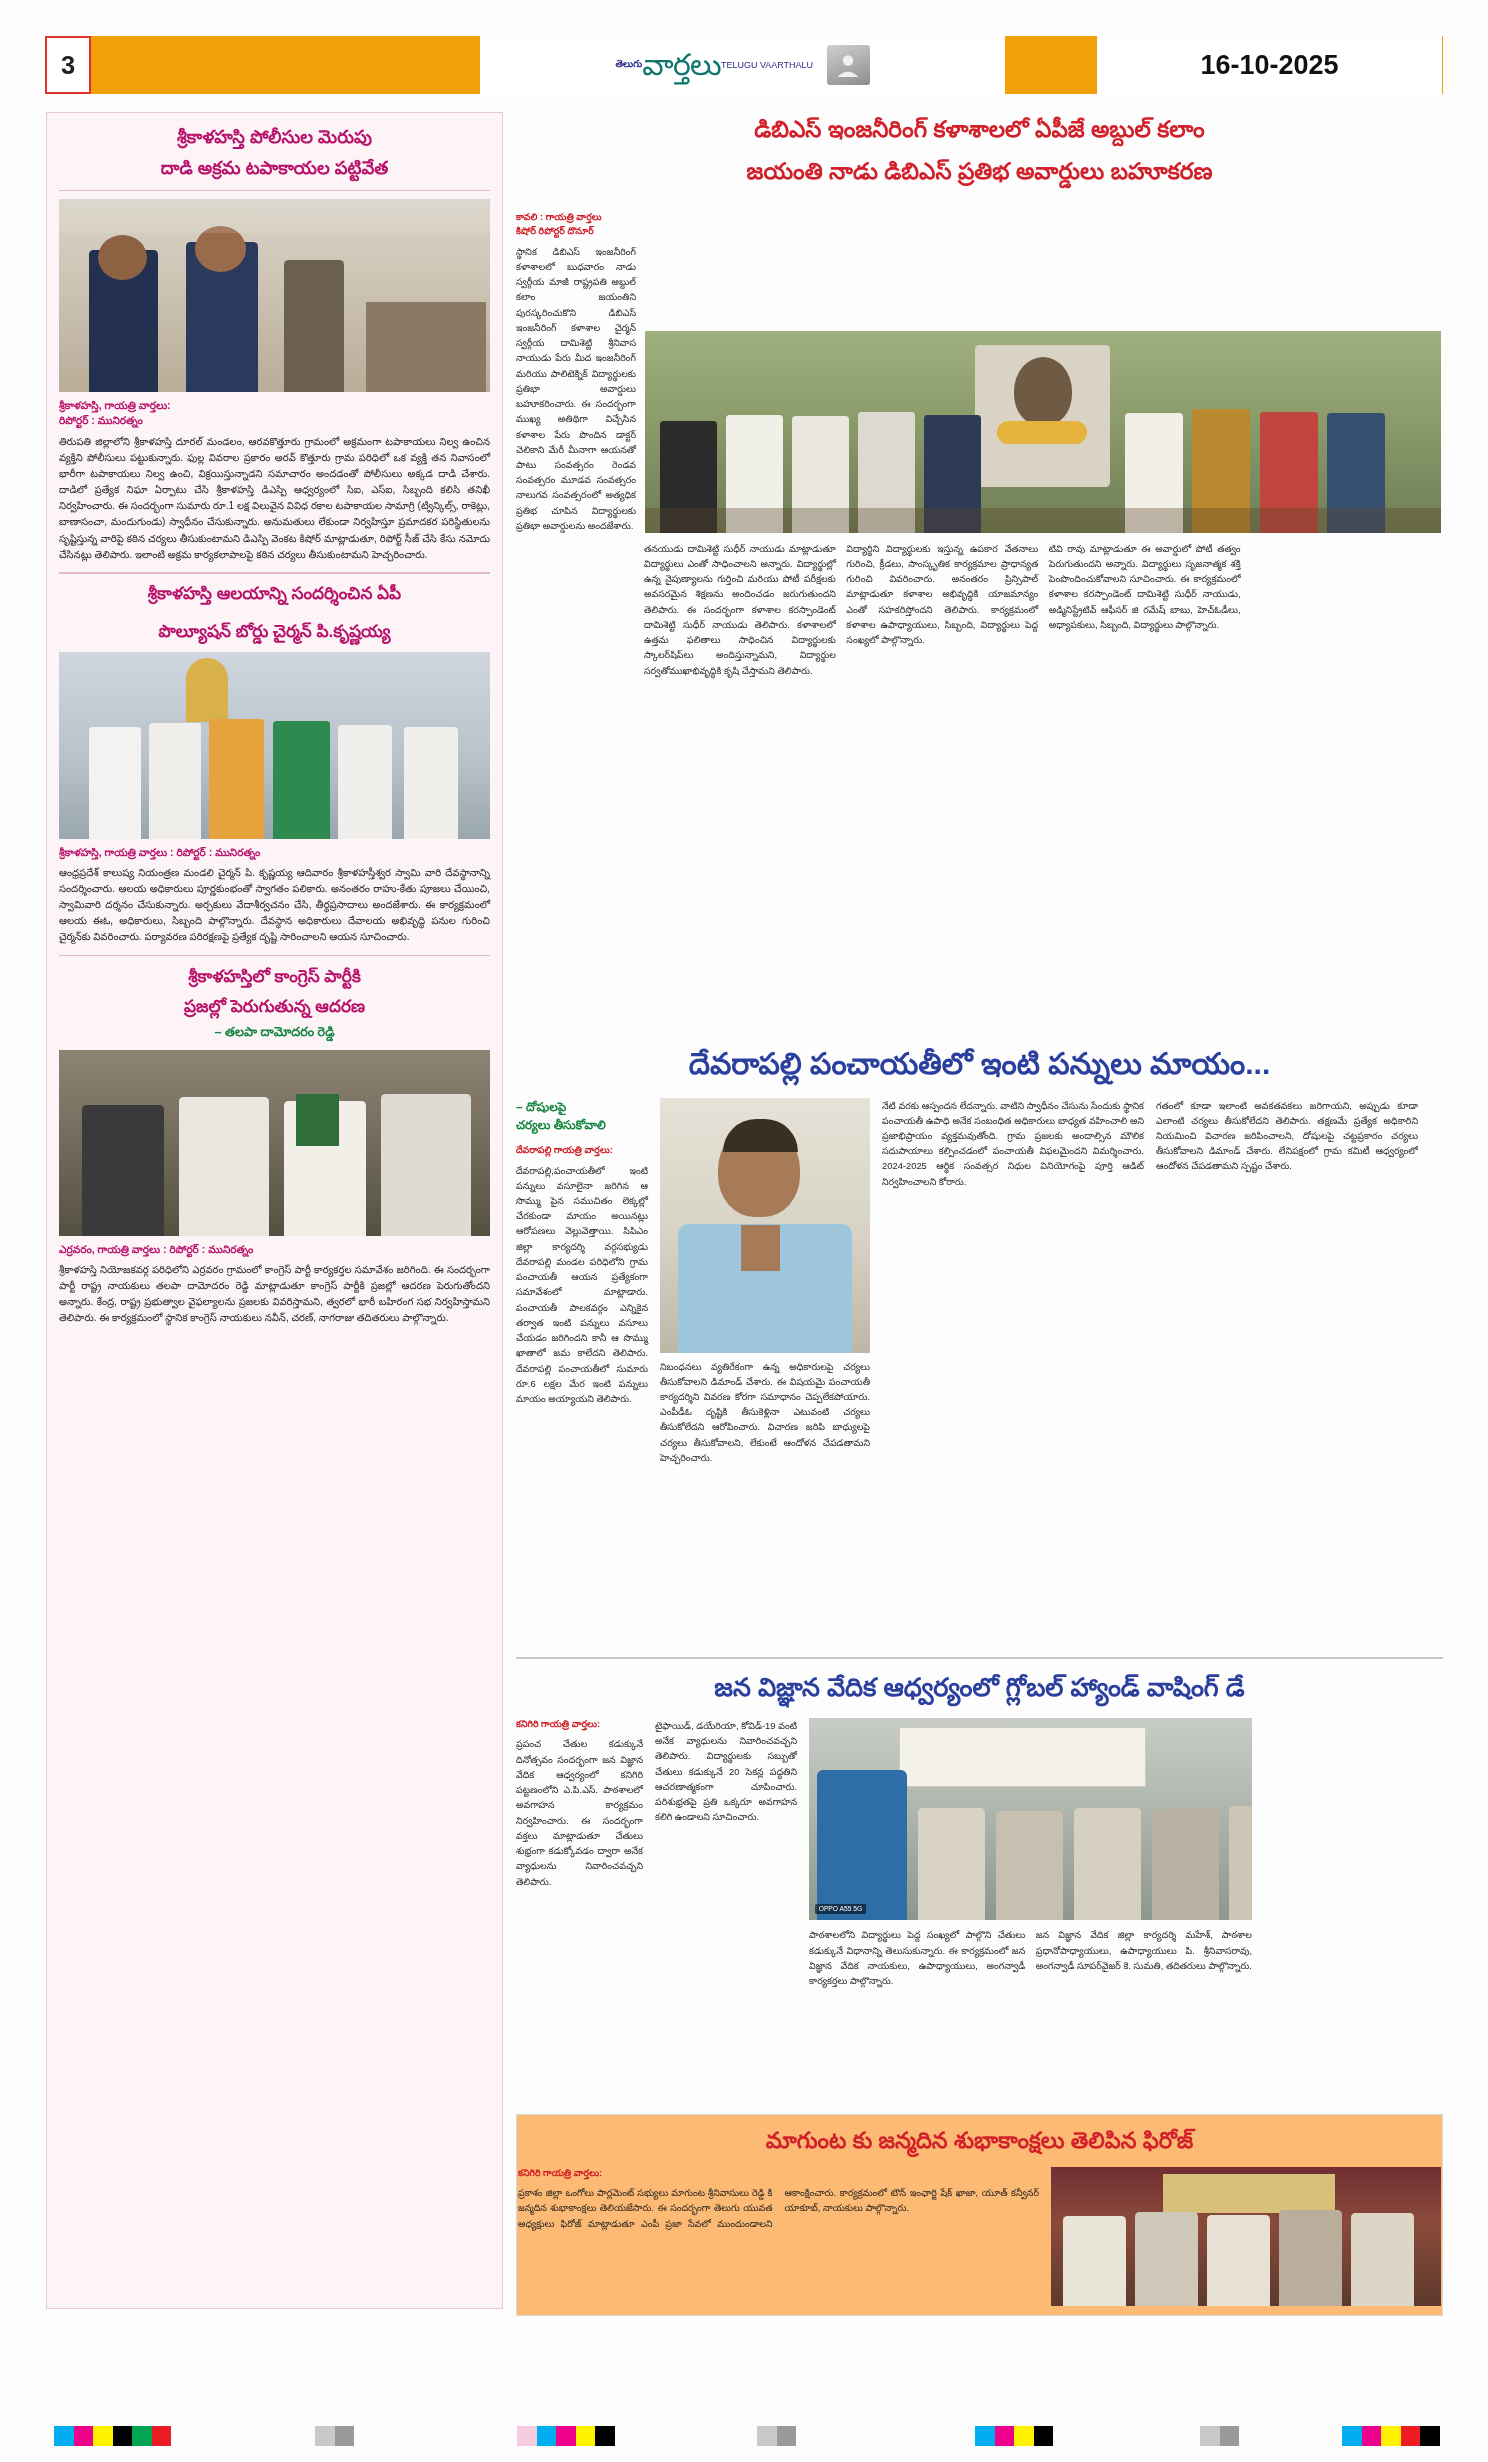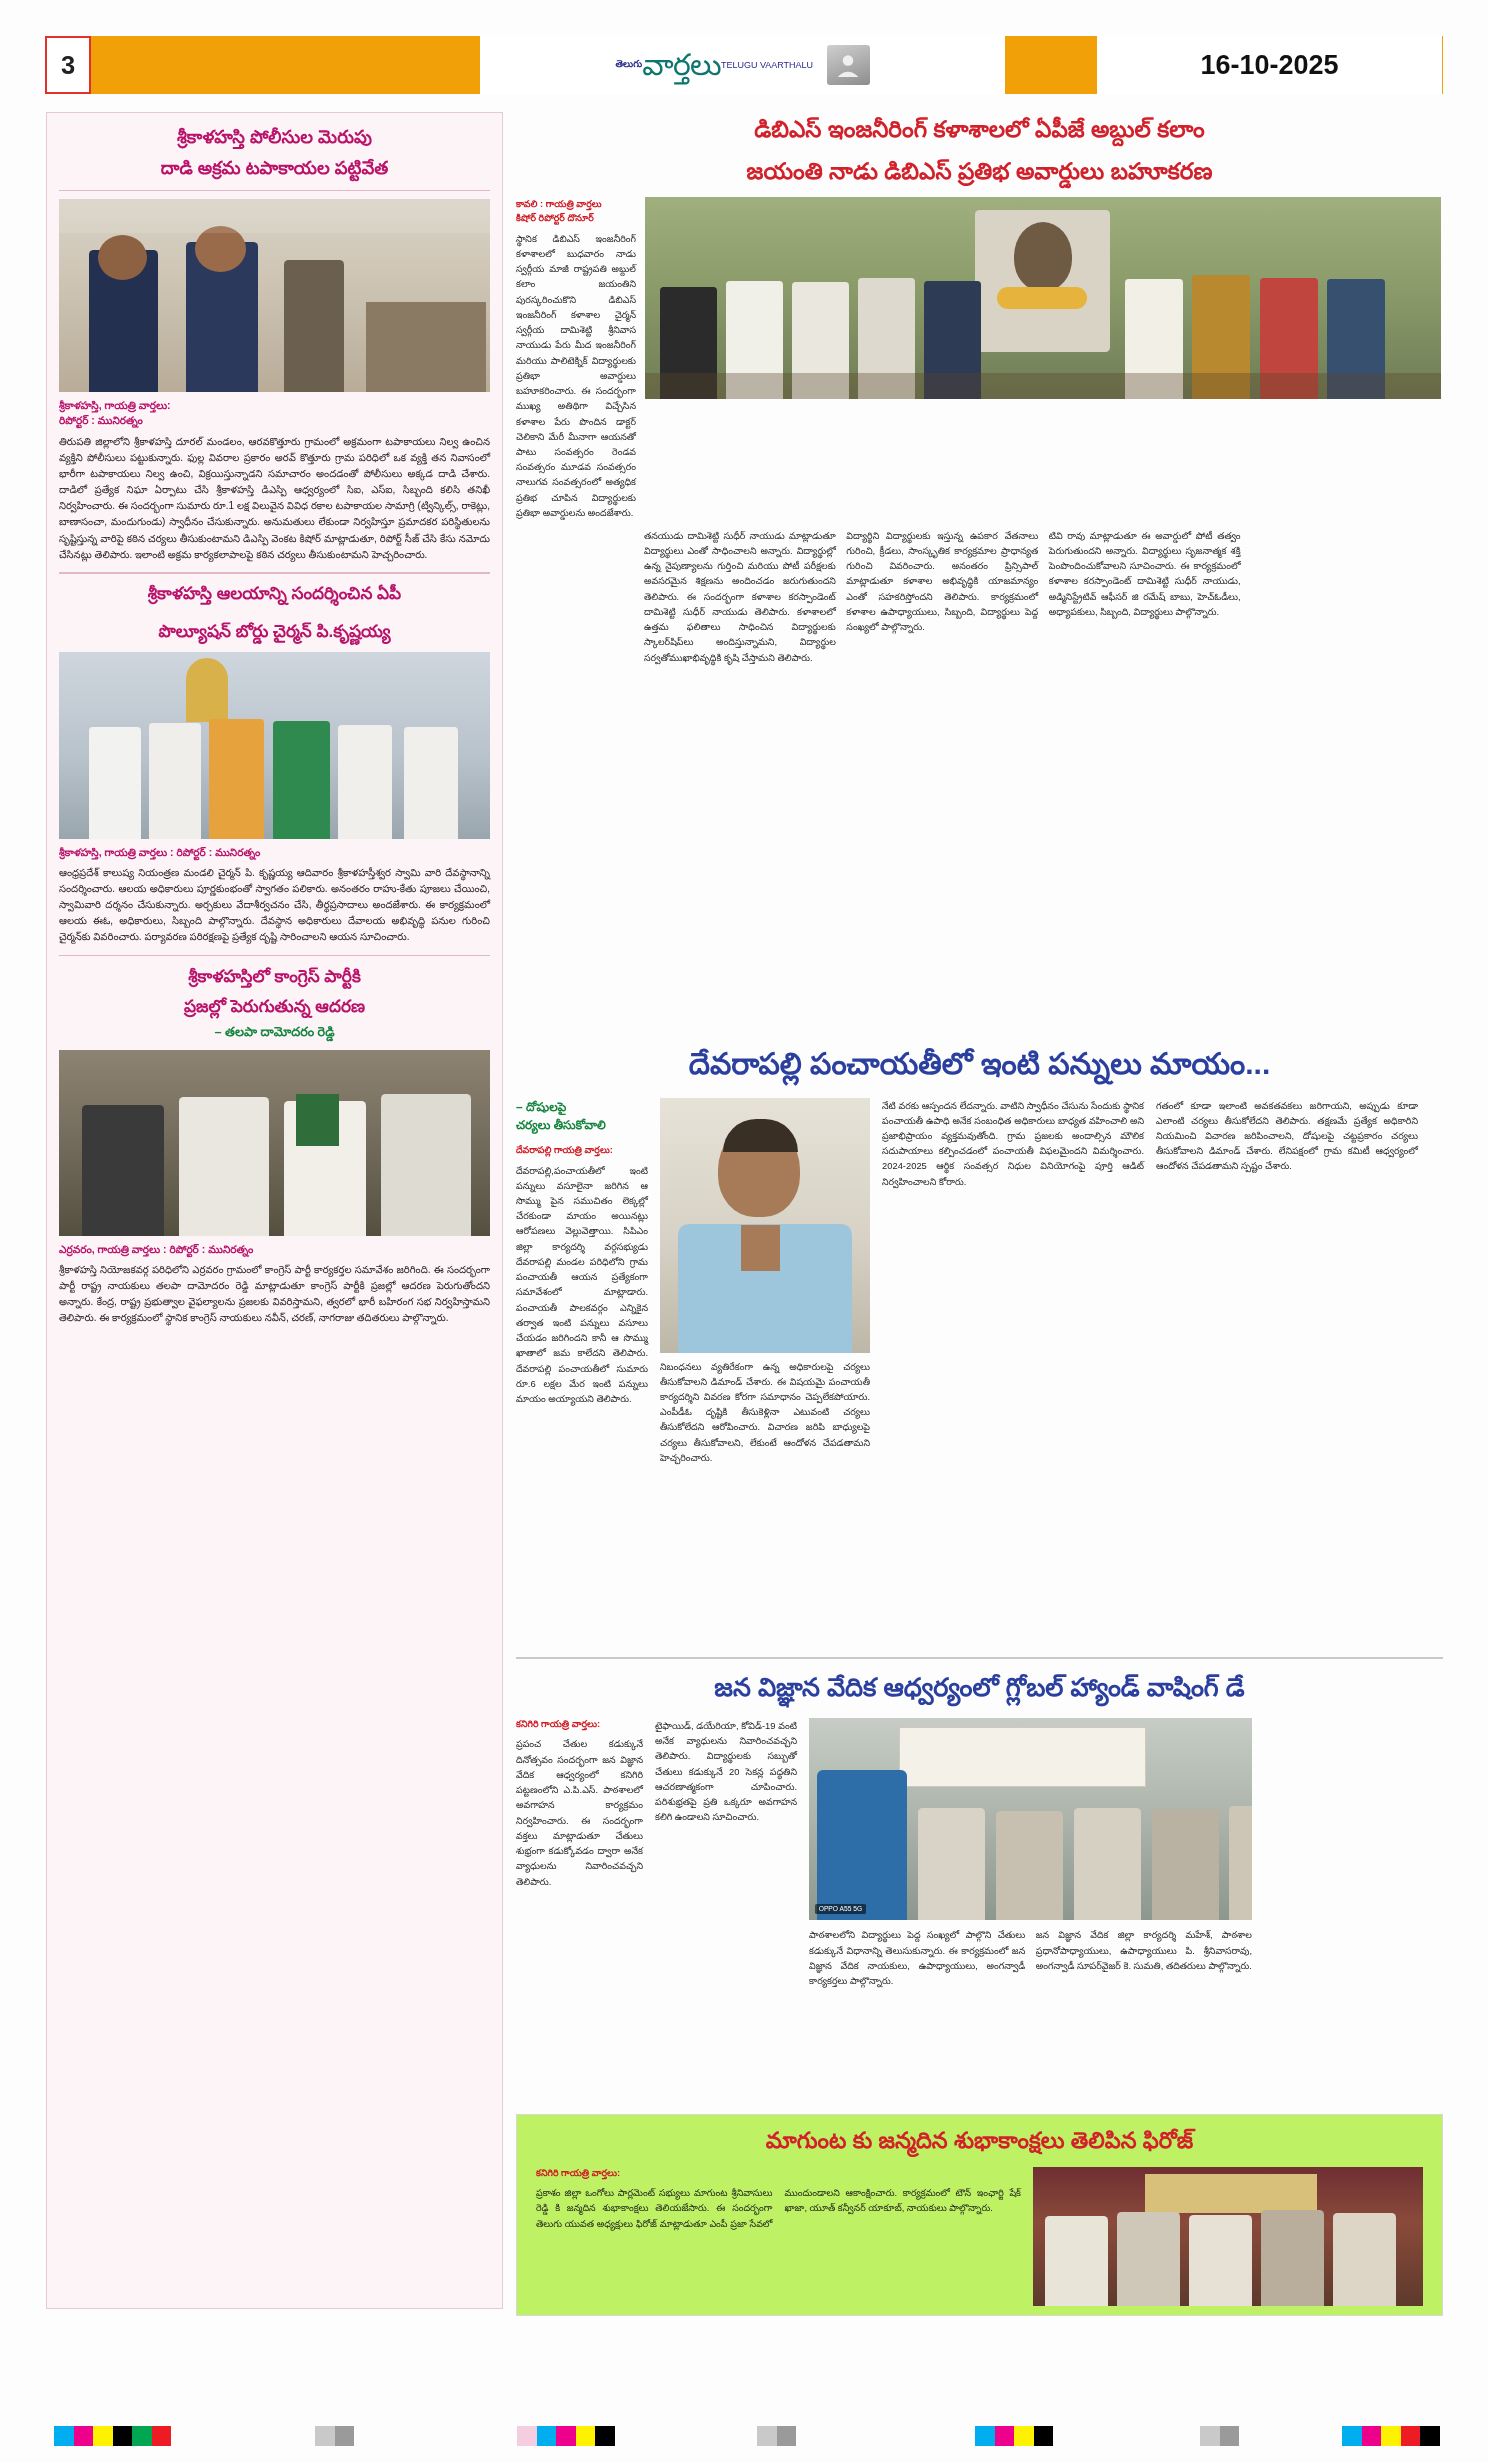--- a/index.html
+++ b/index.html
@@ -177,21 +177,21 @@
 
       <div style="margin-top:7.5px;" class="byline-pink">ఎర్రవరం, గాయత్రి వార్తలు : రిపోర్టర్ : మునిరత్నం</div>
       <div class="body-txt" style="margin-top:3.7px;">శ్రీకాళహస్తి నియోజకవర్గ పరిధిలోని ఎర్రవరం గ్రామంలో కాంగ్రెస్ పార్టీ కార్యకర్తల సమావేశం జరిగింది. ఈ సందర్భంగా పార్టీ రాష్ట్ర నాయకులు తలపా దామోదరం రెడ్డి మాట్లాడుతూ కాంగ్రెస్ పార్టీకి ప్రజల్లో ఆదరణ పెరుగుతోందని అన్నారు. కేంద్ర, రాష్ట్ర ప్రభుత్వాల వైఫల్యాలను ప్రజలకు వివరిస్తామని, త్వరలో భారీ బహిరంగ సభ నిర్వహిస్తామని తెలిపారు. ఈ కార్యక్రమంలో స్థానిక కాంగ్రెస్ నాయకులు నవీన్, చరణ్, నాగరాజు తదితరులు పాల్గొన్నారు.</div>
     </div>
   </div>
 
   <div style="position:absolute;left:516px;top:112px;width:927px;">
     <div class="headline-red" style="font-size:23px;">డిబిఎస్ ఇంజనీరింగ్ కళాశాలలో ఏపీజే అబ్దుల్ కలాం</div>
     <div class="headline-red" style="font-size:23px;margin-top:7.5px;">జయంతి నాడు డిబిఎస్ ప్రతిభ అవార్డులు బహూకరణ</div>
 
-    <div style="display:flex;gap:9px;margin-top:8px;">
+    <div style="display:flex;gap:9px;margin-top:21px;align-items:flex-end;">
       <div style="width:120px;">
         <div style="font-size:9.4px;font-weight:bold;color:#cf1b24;white-space:pre-line;line-height:1.5;">కావలి : గాయత్రి వార్తలు
 కిషోర్ రిపోర్టర్ దొనూర్</div>
         <div class="body-txt" style="margin-top:6px;font-size:9.4px;">స్థానిక డిబిఎస్ ఇంజనీరింగ్ కళాశాలలో బుధవారం నాడు స్వర్గీయ మాజీ రాష్ట్రపతి అబ్దుల్ కలాం జయంతిని పురస్కరించుకొని డిబిఎస్ ఇంజనీరింగ్ కళాశాల చైర్మన్ స్వర్గీయ దామిశెట్టి శ్రీనివాస నాయుడు పేరు మీద ఇంజనీరింగ్ మరియు పాలిటెక్నిక్ విద్యార్థులకు ప్రతిభా అవార్డులు బహూకరించారు. ఈ సందర్భంగా ముఖ్య అతిథిగా విచ్చేసిన కళాశాల పేరు పొందిన డాక్టర్ చెలికాని మేరీ మీనాగా ఆయనతో పాటు సంవత్సరం రెండవ సంవత్సరం మూడవ సంవత్సరం నాలుగవ సంవత్సరంలో అత్యధిక ప్రతిభ చూపిన విద్యార్థులకు ప్రతిభా అవార్డులను అందజేశారు.</div>
       </div>
 
       <div style="width:796px;">
         <div class="photo" style="height:202px;">
           <div class="ph-grad" style="background:linear-gradient(180deg,#9fb07e 0%,#8d9e6c 40%,#6f7c56 100%);"></div>
           <div style="position:absolute;left:330px;top:13.5px;width:135px;height:142px;background:#d8d3c4;border-radius:4.5px;"></div>
@@ -271,21 +271,21 @@
           <div class="cam-badge">OPPO A55 5G</div>
         </div>
         <div style="display:flex;gap:10.5px;margin-top:7.5px;">
           <div class="body-txt" style="width:240px;font-size:9.4px;">పాఠశాలలోని విద్యార్థులు పెద్ద సంఖ్యలో పాల్గొని చేతులు కడుక్కునే విధానాన్ని తెలుసుకున్నారు. ఈ కార్యక్రమంలో జన విజ్ఞాన వేదిక నాయకులు, ఉపాధ్యాయులు, అంగన్వాడీ కార్యకర్తలు పాల్గొన్నారు.</div>
           <div class="body-txt" style="width:240px;font-size:9.4px;">జన విజ్ఞాన వేదిక జిల్లా కార్యదర్శి మహేశ్, పాఠశాల ప్రధానోపాధ్యాయులు, ఉపాధ్యాయులు పి. శ్రీనివాసరావు, అంగన్వాడీ సూపర్‌వైజర్ కె. సుమతి, తదితరులు పాల్గొన్నారు.</div>
         </div>
       </div>
     </div>
   </div>
 
-  <div style="position:absolute;left:516px;top:2114px;width:927px;border:0.7px solid #d8d8d8;background:#bef264;padding:9px 19px;">
+  <div style="position:absolute;left:516px;top:2114px;width:927px;border:0.7px solid #d8d8d8;background:#fdba74;padding:9px 1px;">
     <div class="headline-red" style="font-size:22.5px;">మాగుంట కు జన్మదిన శుభాకాంక్షలు తెలిపిన ఫిరోజ్</div>
     <div style="display:flex;gap:12px;margin-top:9px;">
       <div style="flex:1;">
         <div style="font-size:9.4px;font-weight:bold;color:#cf1b24;">కనిగిరి గాయత్రి వార్తలు:</div>
         <div class="body-txt twocol" style="margin-top:4.5px;font-size:9.4px;">ప్రకాశం జిల్లా ఒంగోలు పార్లమెంట్ సభ్యులు మాగుంట శ్రీనివాసులు రెడ్డి కి జన్మదిన శుభాకాంక్షలు తెలియజేసారు. ఈ సందర్భంగా తెలుగు యువత అధ్యక్షులు ఫిరోజ్ మాట్లాడుతూ ఎంపీ ప్రజా సేవలో ముందుండాలని ఆకాంక్షించారు. కార్యక్రమంలో టౌన్ ఇంఛార్జి షేక్ ఖాజా, యూత్ కన్వీనర్ యాకూబ్, నాయకులు పాల్గొన్నారు.</div>
       </div>
       <div style="width:390px;">
         <div class="photo" style="height:139px;">
           <div class="ph-grad" style="background:linear-gradient(180deg,#6f2f33 0%,#8a4a3a 40%,#5d3a2c 100%);"></div>
           <div style="position:absolute;left:112px;top:7.5px;width:172px;height:39px;background:#d9c07a;"></div>

